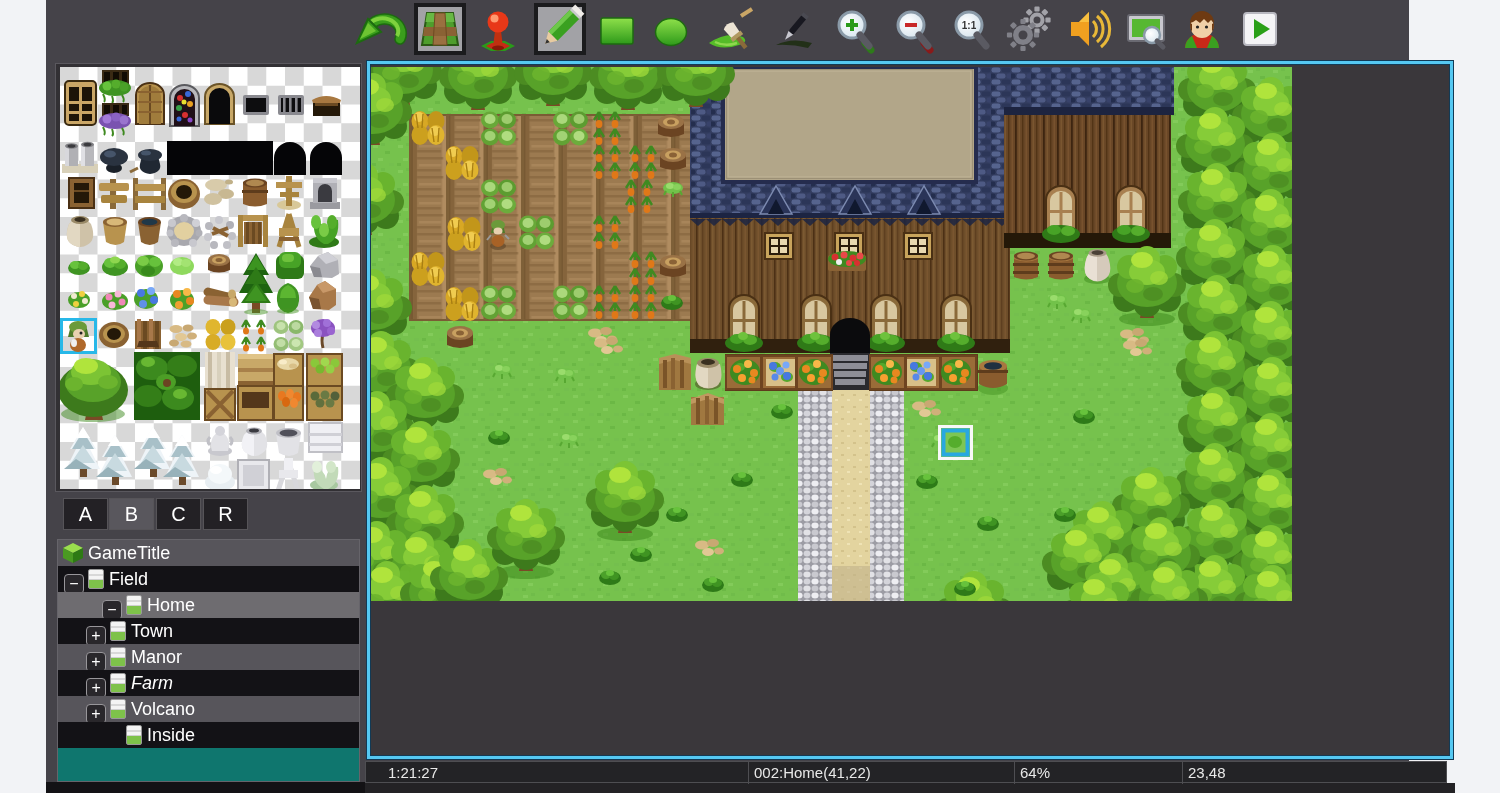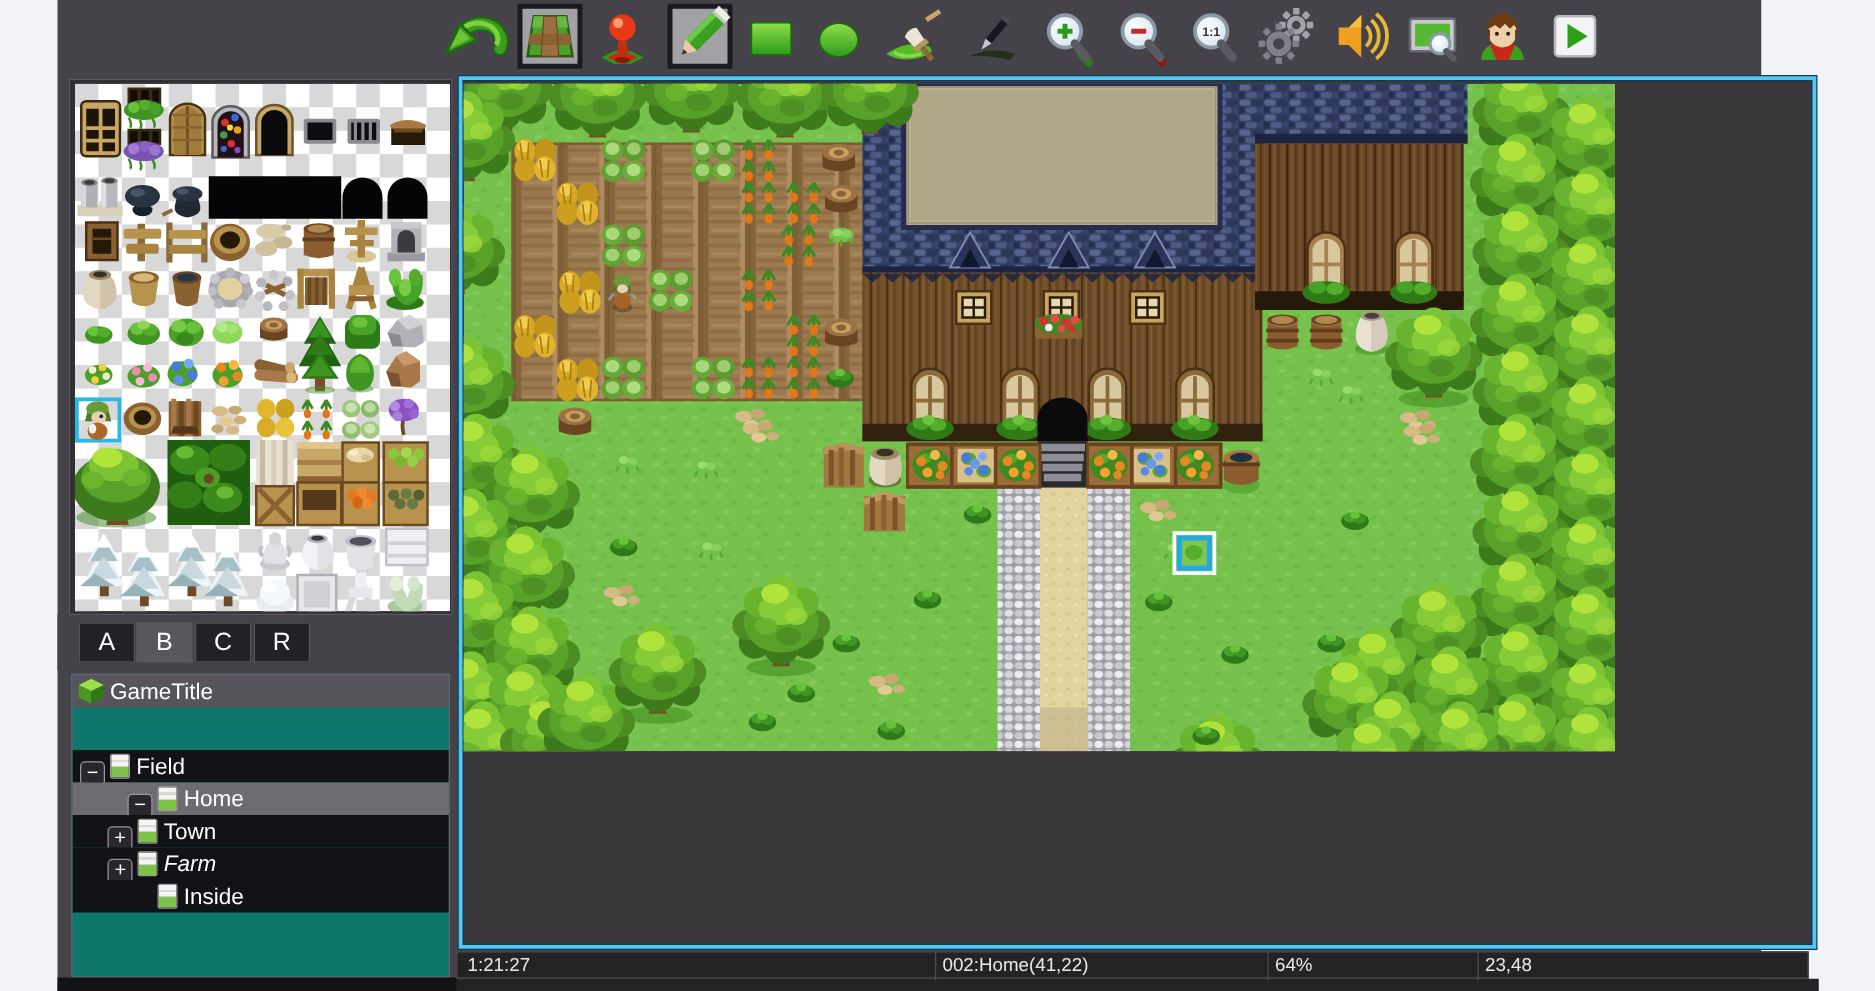--- a/index.html
+++ b/index.html
@@ -704,24 +704,26 @@
     <div class="tab" style="left:63px; background:#59575d;">B</div>
     <div class="tab" style="left:110px;">C</div>
     <div class="tab" style="left:157px;">R</div>
   </div>
   <div id="maplist">
     <div class="trow grey" style="padding-left:4px;"><svg width="22" height="22" viewBox="0 0 22 22" style="vertical-align:-5px;margin-right:4px;">
           <path d="M11 1 L21 6 L11 11 L1 6 Z" fill="#9ade4e"></path>
           <path d="M1 6 L11 11 V21 L1 16 Z" fill="#4a9a22"></path>
           <path d="M21 6 L11 11 V21 L21 16 Z" fill="#2e7a14"></path>
         </svg>GameTitle</div>
-    <div class="trow dark" style="padding-left:6px;margin-top:34px;"><span class="pm">−</span><span class="mapico"></span>Field</div>
+    <div class="trow dark" style="padding-left:6px;"><span class="pm">−</span><span class="mapico"></span>Field</div>
     <div class="trow sel" style="padding-left:44px;"><span class="pm">−</span><span class="mapico"></span>Home</div>
     <div class="trow dark" style="padding-left:28px;"><span class="pm">+</span><span class="mapico"></span>Town</div>
+    <div class="trow grey" style="padding-left:28px;"><span class="pm">+</span><span class="mapico"></span>Manor</div>
     <div class="trow dark" style="padding-left:28px;font-style:italic;"><span class="pm">+</span><span class="mapico"></span>Farm</div>
+    <div class="trow grey" style="padding-left:28px;"><span class="pm">+</span><span class="mapico"></span>Volcano</div>
     <div class="trow dark" style="padding-left:68px;"><span class="mapico"></span>Inside</div>
   </div>
   <div id="treeblack"></div>
   <div id="canvas">
       <div class="cborder"></div>
       <div class="cinner"></div>
     </div>
   <div id="mapwrap"><svg id="map" viewBox="0 0 921 534" width="921" height="534">
         <defs>
 <pattern id="gr" width="25" height="25" patternUnits="userSpaceOnUse">
@@ -1199,21 +1201,21 @@
 <use href="#peb" x="752" y="272"></use>
 <g transform="translate(567,358)">
  <rect x="0" y="0" width="35" height="35" fill="#7dc654"></rect>
  <rect x="1.5" y="1.5" width="32" height="32" fill="none" stroke="#f8f8f8" stroke-width="3"></rect>
  <rect x="5.5" y="5.5" width="24" height="24" fill="none" stroke="#28a8e0" stroke-width="4"></rect>
  <ellipse cx="17" cy="17" rx="7" ry="6" fill="#55ad2c"></ellipse>
 </g>
       </svg></div>
   <div id="botstrip" style="position:absolute;left:319px;top:783px;width:1090px;height:10px;background:#232225;"></div>
   <div id="status">
-    <span style="left:8px;text-align:center;">1:21:27</span>
+    <span style="left:22px;text-align:center;">1:21:27</span>
     <span style="left:388px;">002:Home(41,22)</span>
     <span style="left:654px;">64%</span>
     <span style="left:822px;">23,48</span>
     <i style="left:382px;"></i>
       <i style="left:648px;"></i>
       <i style="left:816px;"></i>
   </div>
 </div>
 
 </body></html>

